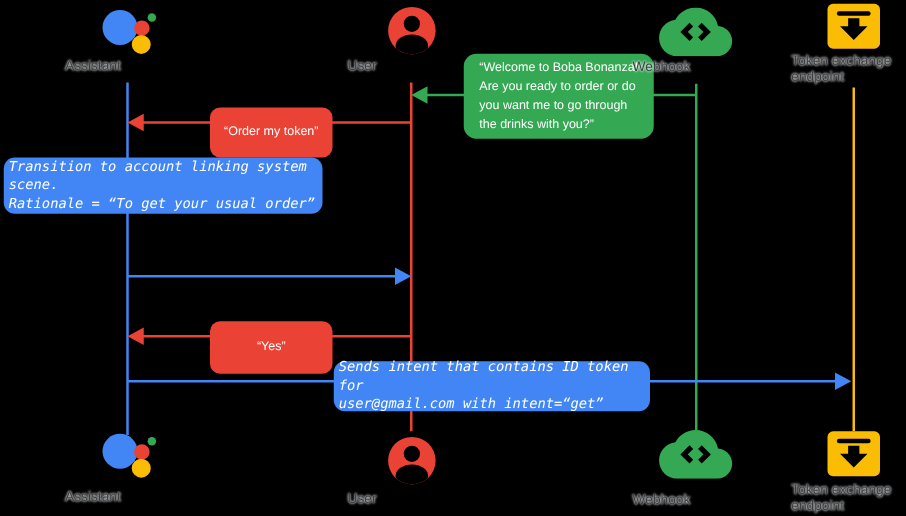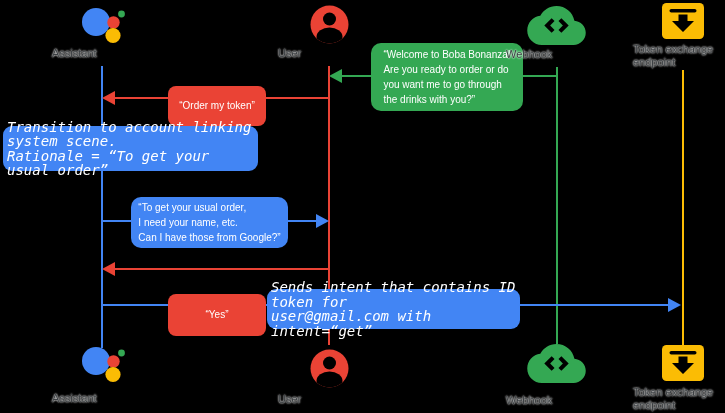--- a/index.html
+++ b/index.html
@@ -18,21 +18,21 @@
   .head{position:absolute;width:0;height:0;border-top:7px solid transparent;border-bottom:7px solid transparent;}
   .head-left-red{border-right:13px solid #EA4335;}
   .head-left-green{border-right:13px solid #34A853;}
   .head-right-blue{border-left:13px solid #4285F4;}
   .bubble{position:absolute;display:flex;align-items:center;justify-content:center;
           text-align:left;color:#fff;white-space:pre-line;box-sizing:border-box;padding:20px 4px;}
   .bb-green{background:#34A853;border-radius:10px;font-size:10px;line-height:15px;}
   .bb-red{background:#EA4335;border-radius:8px;font-size:10px;line-height:14px;}
   .bb-blue{background:#4285F4;border-radius:10px;font-size:10px;line-height:15px;}
   .bb-note{background:#4285F4;border-radius:9px;font-family:"DejaVu Sans Mono",monospace;
-           font-style:italic;font-size:14px;line-height:14.5px;}
+           font-style:italic;font-size:11px;line-height:14.5px;}
   .actor-label{position:absolute;width:100px;text-align:left;font-size:11px;line-height:13px;
                color:#3C4043;white-space:pre-line;
                text-shadow:0 0 2px rgba(255,255,255,.95),0 0 2px rgba(255,255,255,.85);}
   svg{display:block;}
 </style>
 </head>
 <body>
 
 <div class="canvas">
 
@@ -59,25 +59,22 @@
   <div class="bubble bb-green" style="left:371px;top:43px;width:152px;height:68px;">“Welcome to Boba Bonanza!
 Are you ready to order or do
 you want me to go through
 the drinks with you?”</div>
 
   <div class="bubble bb-red" style="left:168px;top:86px;width:98px;height:24px;">“Order my token”</div>
 
   <div class="bubble bb-note" style="left:3px;top:126px;width:255px;height:45px;">Transition to account linking system scene.
 Rationale = “To get your usual order”</div>
 
-  <div class="bubble bb-blue" style="left:131px;top:197px;width:157px;height:51px;">“To get your usual order,
-I need your name, etc.
-Can I have those from Google?”</div>
 
-  <div class="bubble bb-red" style="left:168px;top:257px;width:98px;height:42px;margin-top:37px;">“Yes”</div>
+  <div class="bubble bb-red" style="left:168px;top:257px;width:98px;height:42px;">“Yes”</div>
 
   <div class="bubble bb-note" style="left:267px;top:289px;width:253px;height:34px;">Sends intent that contains ID token for
 user@gmail.com with intent=“get”</div>
 
   <div class="abs" style="left:75px;top:1px;">
     <svg width="56" height="46" viewBox="0 0 56 46">
       <circle cx="21" cy="21" r="14" fill="#4285F4"></circle>
       <circle cx="46.5" cy="13" r="3.4" fill="#34A853"></circle>
       <circle cx="38.5" cy="21.5" r="6.2" fill="#EA4335"></circle>
       <circle cx="38" cy="34.5" r="7.6" fill="#FBBC04"></circle>

